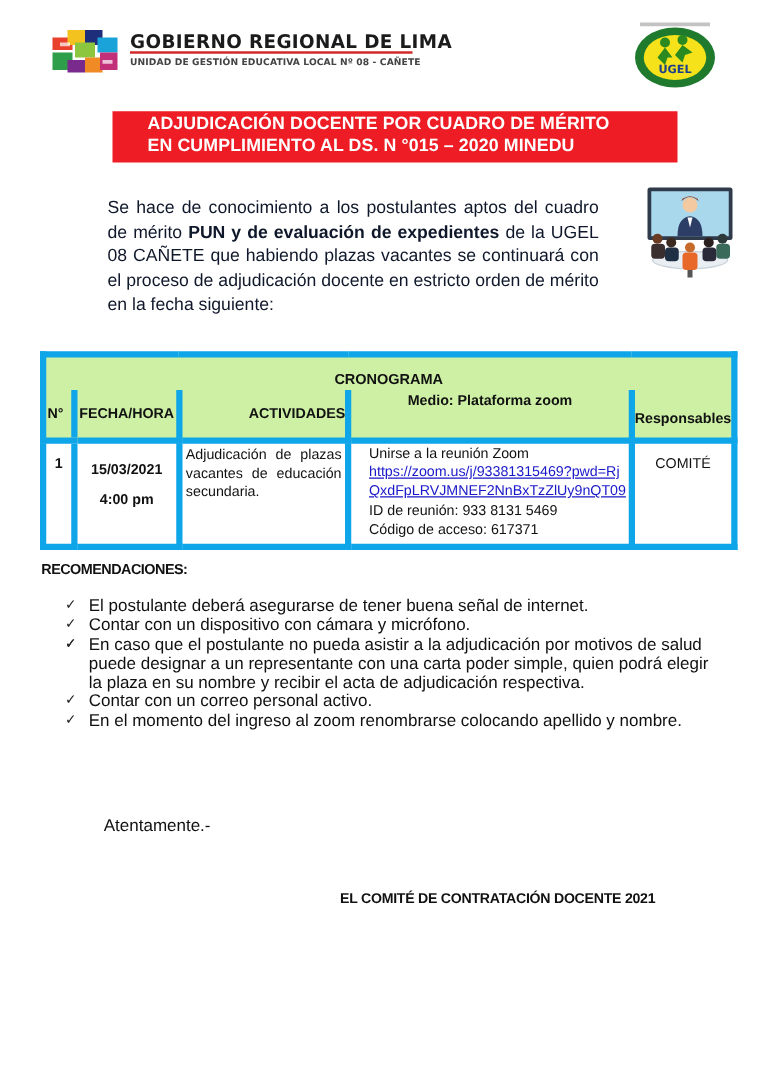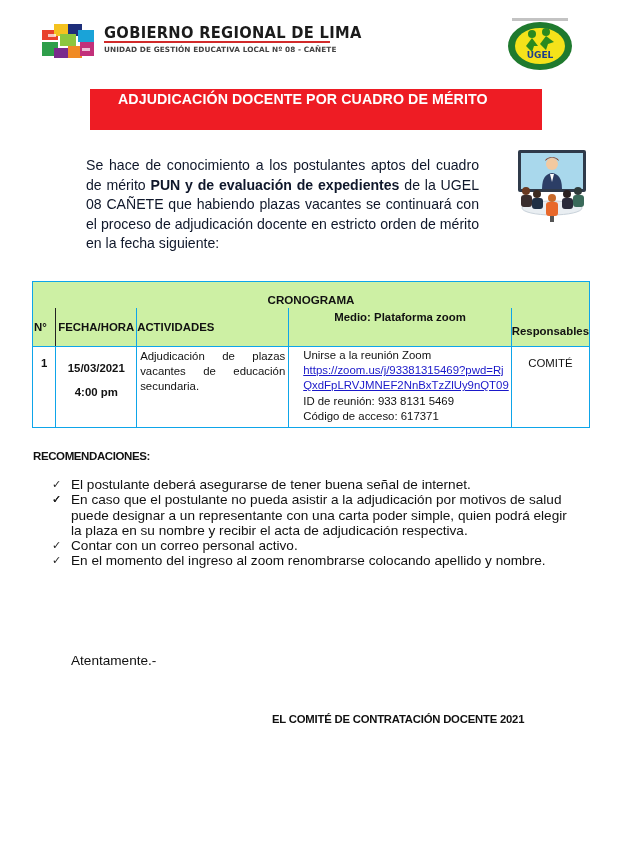--- a/index.html
+++ b/index.html
@@ -18,45 +18,45 @@
   .banner { position: absolute; left: 90px; top: 89px; width: 452px; height: 41px; background: #ee1c24; color: #fff; font-weight: bold; font-size: 14.2px; line-height: 17.5px; padding: 2px 0 0 28px; box-sizing: border-box; letter-spacing: 0.1px; }
 
   
   .intro { position: absolute; left: 86px; top: 156px; width: 393px; font-size: 14.1px; line-height: 19.5px; text-align: justify; color: #0f172a; }
   .intro b { font-weight: bold; }
   .meeting-illus { position: absolute; left: 512px; top: 146px; width: 80px; height: 80px; }
   .meeting-illus svg { width: 100%; height: 100%; }
 
   
   .crono { position: absolute; left: 32px; top: 281px; width: 558px; border-collapse: collapse; font-size: 11.4px; font-family: "Liberation Sans", sans-serif; }
-  .crono td, .crono th { border: 1px solid #0ea5e9; padding: 0; vertical-align: top; }
+  .crono td, .crono th { border: 5px solid #0ea5e9; padding: 0; vertical-align: top; }
   .crono th { background: #cdf0a4; font-weight: bold; }
   .crono .th-cap { height: 24px; text-align: center; vertical-align: bottom; border-bottom: none; padding-bottom: 2px; font-size: 11.6px; }
   .crono .th-n { width: 22px; text-align: left; vertical-align: middle; border-top: none; border-right: 1px solid #222; padding-left: 1px; }
   .crono .th-fecha { width: 80px; vertical-align: middle; text-align: center; border-top: none; }
-  .crono .th-act { width: 156px; vertical-align: middle; text-align: left; border-top: none; }
+  .crono .th-act { width: 156px; vertical-align: middle; text-align: right; border-top: none; }
   .crono .th-medio { width: 202px; vertical-align: top; text-align: center; border-top: none; padding-top: 3px; }
   .crono .th-resp { vertical-align: middle; text-align: center; border-top: none; padding-top: 8px; }
   .crono .hdr-row2 th { height: 30px; }
   .crono .row td { height: 71px; font-size: 11.4px; line-height: 15.2px; }
   .crono .td-n { text-align: center; font-weight: bold; padding-top: 9px; }
   .crono .td-fecha { text-align: center; font-weight: bold; padding-top: 9px; line-height: 24px !important; border-radius: 14px; }
   .crono .td-act { text-align: justify; text-align-last: left; padding: 2px 3px 0 3px; }
   .crono .td-act .line1 { text-align-last: justify; }
   .crono .td-medio { padding: 1px 2px 0 14px; white-space: nowrap; }
   .crono .td-medio a { color: #1a18c9; text-decoration: underline; }
   .crono .td-resp { text-align: center; padding-top: 9px; }
 
   
   .rec-title { position: absolute; left: 33px; top: 450px; font-weight: bold; font-size: 11.5px; letter-spacing: -0.4px; color: #111; }
   .rec-list { position: absolute; left: 52px; top: 477px; width: 520px; margin: 0; padding: 0; list-style: none; font-size: 13.6px; line-height: 15.3px; color: #111; }
   .rec-list li { position: relative; padding-left: 19px; }
   .rec-list .check { position: absolute; left: 0; top: 0; font-size: 11px; color: #222; }
 
-  .regards { position: absolute; left: 71px; top: 653px; font-size: 13.6px; color: #111; }
+  .regards { position: absolute; left: 83px; top: 653px; font-size: 13.6px; color: #111; }
   .signature { position: absolute; left: 272px; top: 713px; font-weight: bold; font-size: 11.3px; color: #111; letter-spacing: -0.2px; }
 </style>
 </head>
 <body>
 
 <div class="logo-left">
   <svg viewBox="0 0 56 38">
     <rect x="2" y="8" width="16" height="10" fill="#e8412c"></rect>
     <rect x="14" y="2" width="14" height="12" fill="#f4c21f"></rect>
     <rect x="28" y="2" width="14" height="12" fill="#1e2e7a"></rect>
@@ -82,20 +82,21 @@
     <path d="M24 30 L30 22 L36 30 L32 30 L30 36 Z" fill="#2a8a1f"></path>
     <circle cx="44" cy="16" r="4" fill="#2a8a1f"></circle>
     <path d="M38 28 L44 20 L52 26 L46 28 L44 34 Z" fill="#2a8a1f"></path>
     <text x="38" y="42" text-anchor="middle" font-family="DejaVu Sans, sans-serif" font-weight="bold" font-size="9" fill="#1d3f8a">UGEL</text>
     <rect x="10" y="2" width="56" height="3" fill="#888" opacity="0.5"></rect>
   </svg>
 </div>
 
 <div class="banner">
   <div>ADJUDICACIÓN DOCENTE POR CUADRO DE MÉRITO</div>
+  <div>EN CUMPLIMIENTO AL DS. N °015 – 2020 MINEDU</div>
 </div>
 
 <div class="intro"><span>Se hace de conocimiento a los postulantes aptos del cuadro de mérito </span><b>PUN y de evaluación de expedientes</b><span> de la UGEL 08 CAÑETE que habiendo plazas vacantes se continuará con el proceso de adjudicación docente en estricto orden de mérito en la fecha siguiente:</span></div>
 
 <div class="meeting-illus">
   <svg viewBox="0 0 80 80">
     <rect x="6" y="4" width="68" height="42" rx="2" fill="#2f3a4a"></rect>
     <rect x="9" y="7" width="62" height="36" fill="#a9d8ec"></rect>
     <circle cx="40" cy="18" r="6" fill="#f2c9a0"></circle>
     <path d="M33 15 Q40 8 47 15 L46 13 Q40 9 34 13 Z" fill="#8a3a1c"></path>
@@ -146,21 +147,21 @@
       <div>Código de acceso: 617371</div>
     </td>
     <td class="td-resp">COMITÉ</td>
   </tr>
 </tbody>
   </table>
 
 <div class="rec-title">RECOMENDACIONES:</div>
 <ul class="rec-list">
   <li><span class="check">✓</span><span>El postulante deberá asegurarse de tener buena señal de internet.</span></li>
-  <li><span class="check">✓</span></li>
+  <li><span class="check">✓</span><span>Contar con un dispositivo con cámara y micrófono.</span></li>
   <li><span class="check">✓</span></li>
   <li><span class="check">✓</span><span>En caso que el postulante no pueda asistir a la adjudicación por motivos de salud puede designar a un representante con una carta poder simple, quien podrá elegir la plaza en su nombre y recibir el acta de adjudicación respectiva.</span></li>
   <li><span class="check">✓</span><span>Contar con un correo personal activo.</span></li>
   <li><span class="check">✓</span><span>En el momento del ingreso al zoom renombrarse colocando apellido y nombre.</span></li>
 </ul>
 
 <div class="regards">Atentamente.-</div>
 <div class="signature">EL COMITÉ DE CONTRATACIÓN DOCENTE 2021</div>
 
 </body></html>

